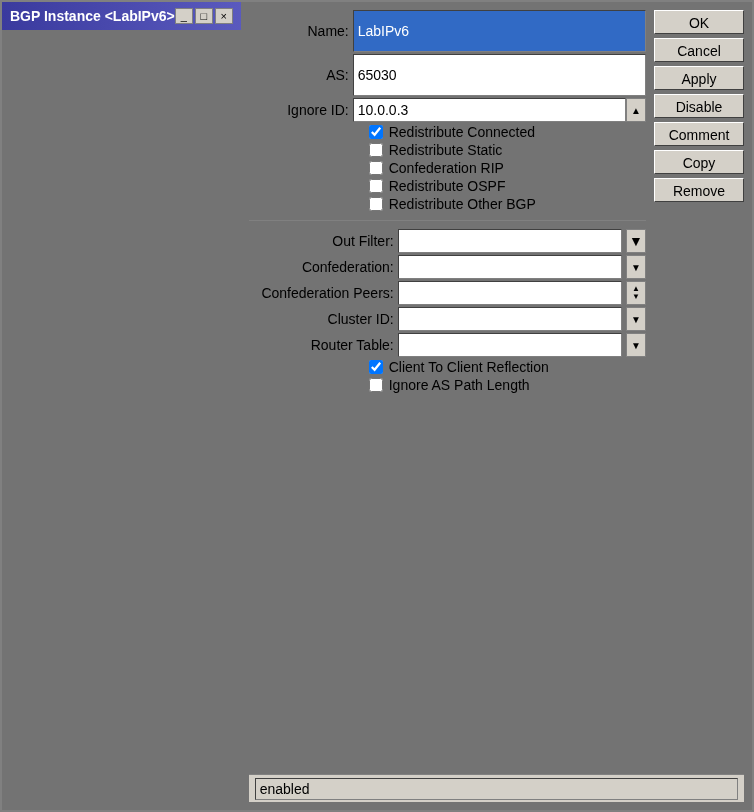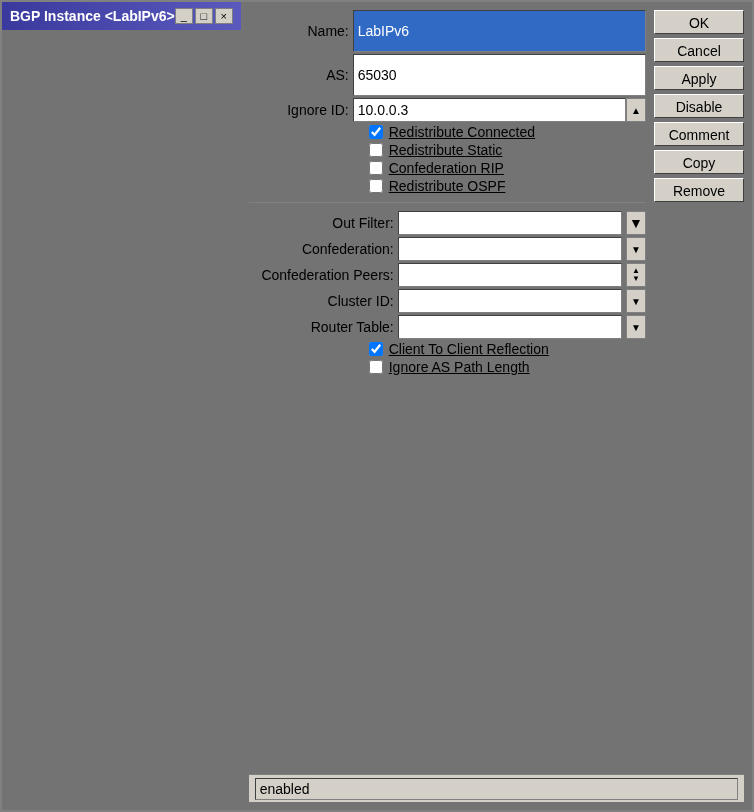--- a/index.html
+++ b/index.html
@@ -149,21 +149,20 @@
     }
 
     .checkbox-row input[type="checkbox"] {
       width: 14px;
       height: 14px;
       cursor: pointer;
     }
 
     .checkbox-label {
       color: #000;
-      text-decoration: underline;
     }
 
     .separator {
       height: 1px;
       background: #808080;
       margin: 6px 0;
     }
 
     .filter-row {
       display: flex;
@@ -296,20 +295,24 @@
           <input type="checkbox" style="">
           <span class="checkbox-label">Redistribute Static</span>
         </div>
         <div class="checkbox-row">
           <input type="checkbox" style="">
           <span class="checkbox-label">Confederation RIP</span>
         </div>
         <div class="checkbox-row">
           <input type="checkbox" style="">
           <span class="checkbox-label">Redistribute OSPF</span>
+        </div>
+        <div class="checkbox-row">
+          <input type="checkbox" style="">
+          <span class="checkbox-label">Redistribute Other BGP</span>
         </div>
 
         <div class="separator"></div>
 
         <div class="filter-row">
           <span class="filter-label">Out Filter:</span>
           <input class="filter-input" type="text" value="" style="">
           <button class="dropdown-btn-special">
             <span>▼</span>
           </button>

